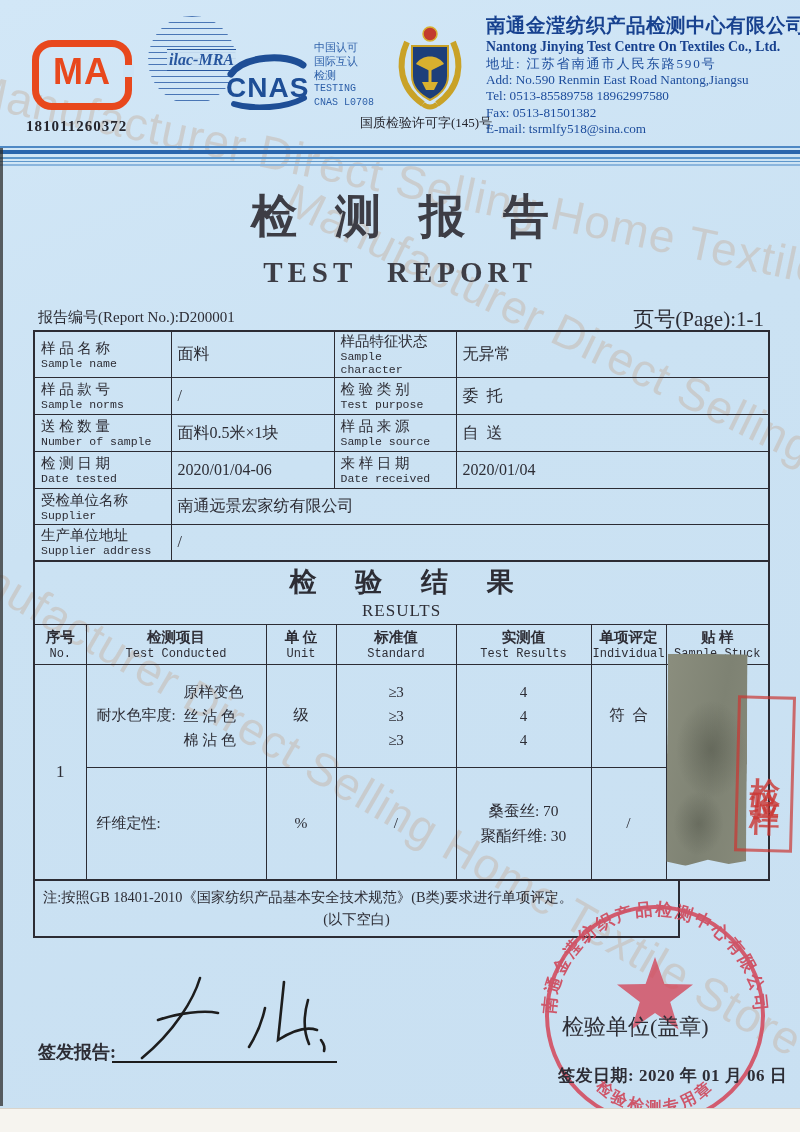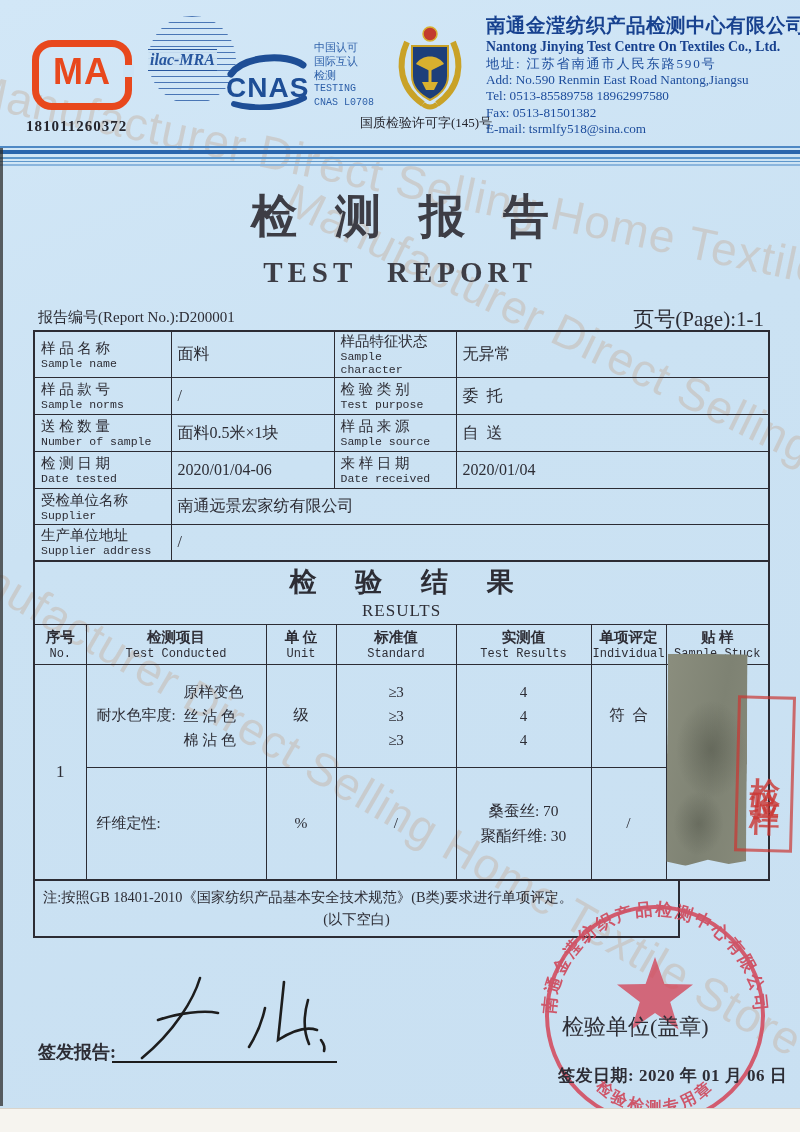--- a/index.html
+++ b/index.html
@@ -24,21 +24,21 @@
   
   .cma{position:absolute; left:32px; top:40px; width:100px; height:70px;
     border:7px solid #e8481d; border-radius:20px; box-sizing:border-box;}
   .cma .notch{position:absolute; right:-9px; top:18px; width:11px; height:12px; background:#cde3f4;}
   .cma .ma{position:absolute; left:0; right:0; top:4px; text-align:center;
     font-size:36px; font-weight:bold; color:#e8481d; font-family:"Liberation Sans",sans-serif; letter-spacing:1px;}
   .cma-number{position:absolute; left:26px; top:118px; width:150px; text-align:left;
     font-size:15px; font-weight:bold; letter-spacing:1px; color:#26262e;}
   .ilac{position:absolute; left:148px; top:16px; width:88px; height:88px; border-radius:50%;
     background:repeating-linear-gradient(180deg, rgba(40,90,165,.8) 0 1.5px, rgba(205,227,244,0) 1.5px 6px);
-    display:flex; align-items:center; justify-content:flex-start;}
+    display:flex; align-items:center; justify-content:flex-end;}
   .ilac .band{background:rgba(205,227,244,.9); padding:1px 2px; font-weight:bold; font-style:italic;
     font-size:16px; color:#27569e; font-family:"Liberation Serif",serif; border-top:1.5px solid #27569e; border-bottom:1.5px solid #27569e;}
   .cnas{position:absolute; left:224px; top:52px; width:86px; height:58px;}
   .cnas-text{position:absolute; left:314px; top:40px; font-size:11px; line-height:14px; color:#2b5ea8;
     font-family:"Liberation Sans",sans-serif;}
   .cnas-text .en{font-family:"Liberation Mono",monospace; font-size:10px;}
   .emblem{position:absolute; left:392px; top:24px;}
   .license{position:absolute; left:360px; top:114px; font-size:13px; color:#26262e; font-weight:normal;}
   .company{position:absolute; left:486px; top:13px; width:310px; color:#1c4c9c;}
   .company .cn{font-size:19.5px; font-weight:bold; line-height:25px; color:#17418f; letter-spacing:.5px; white-space:nowrap;}

